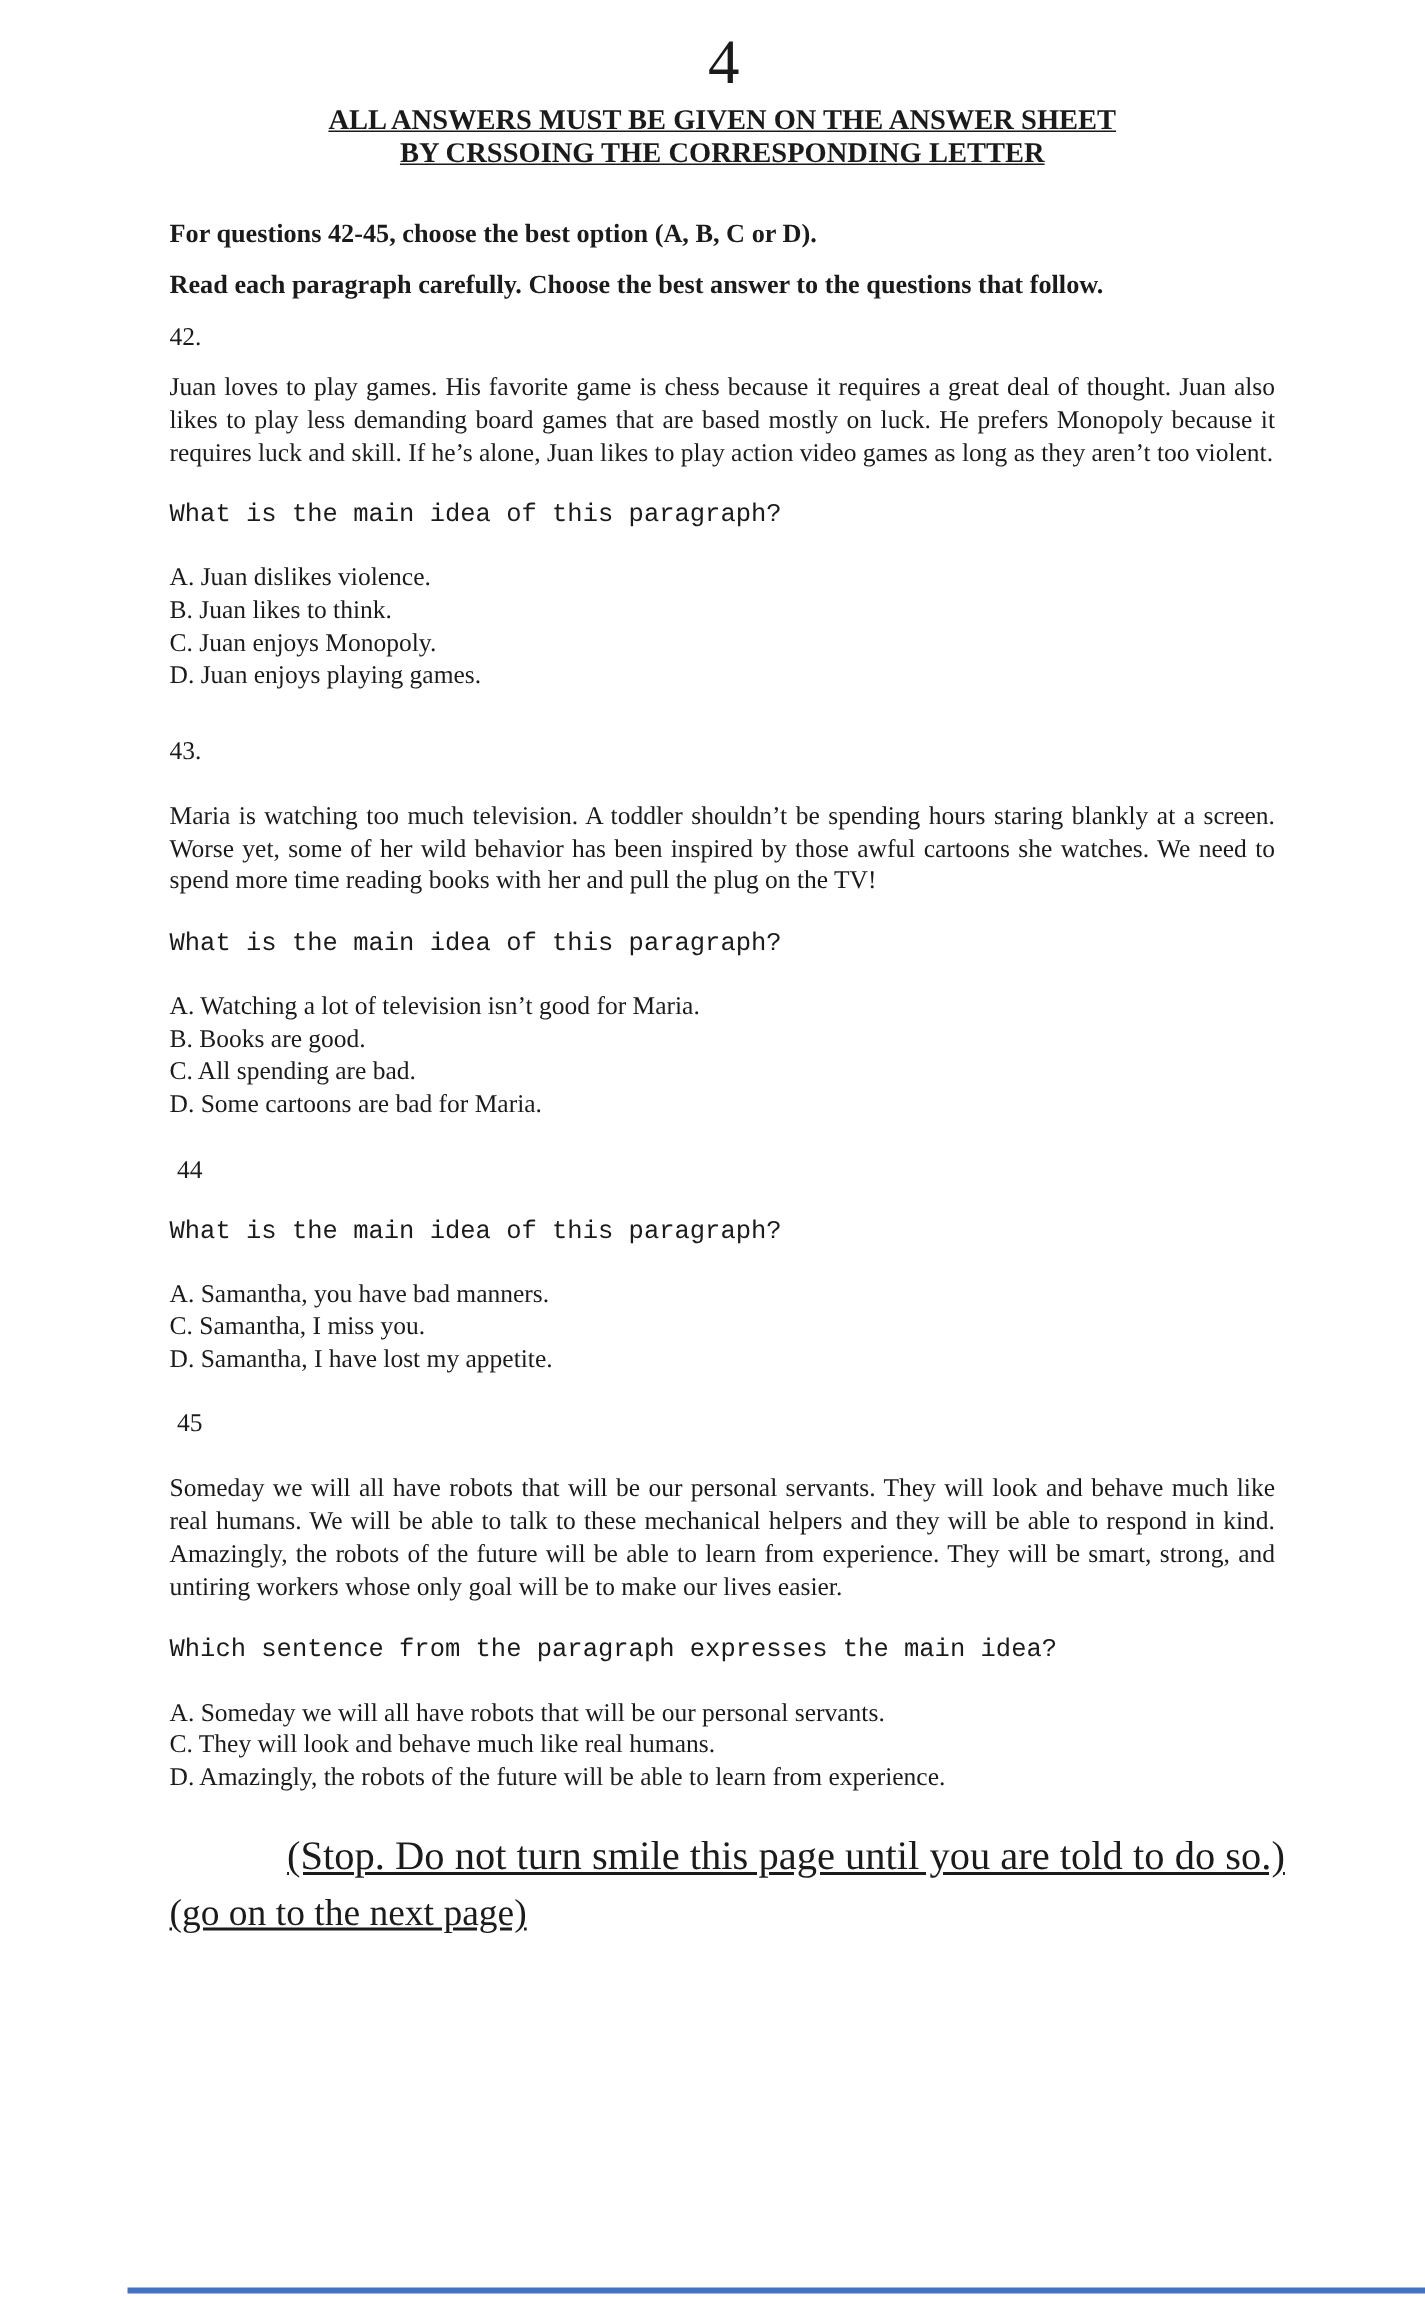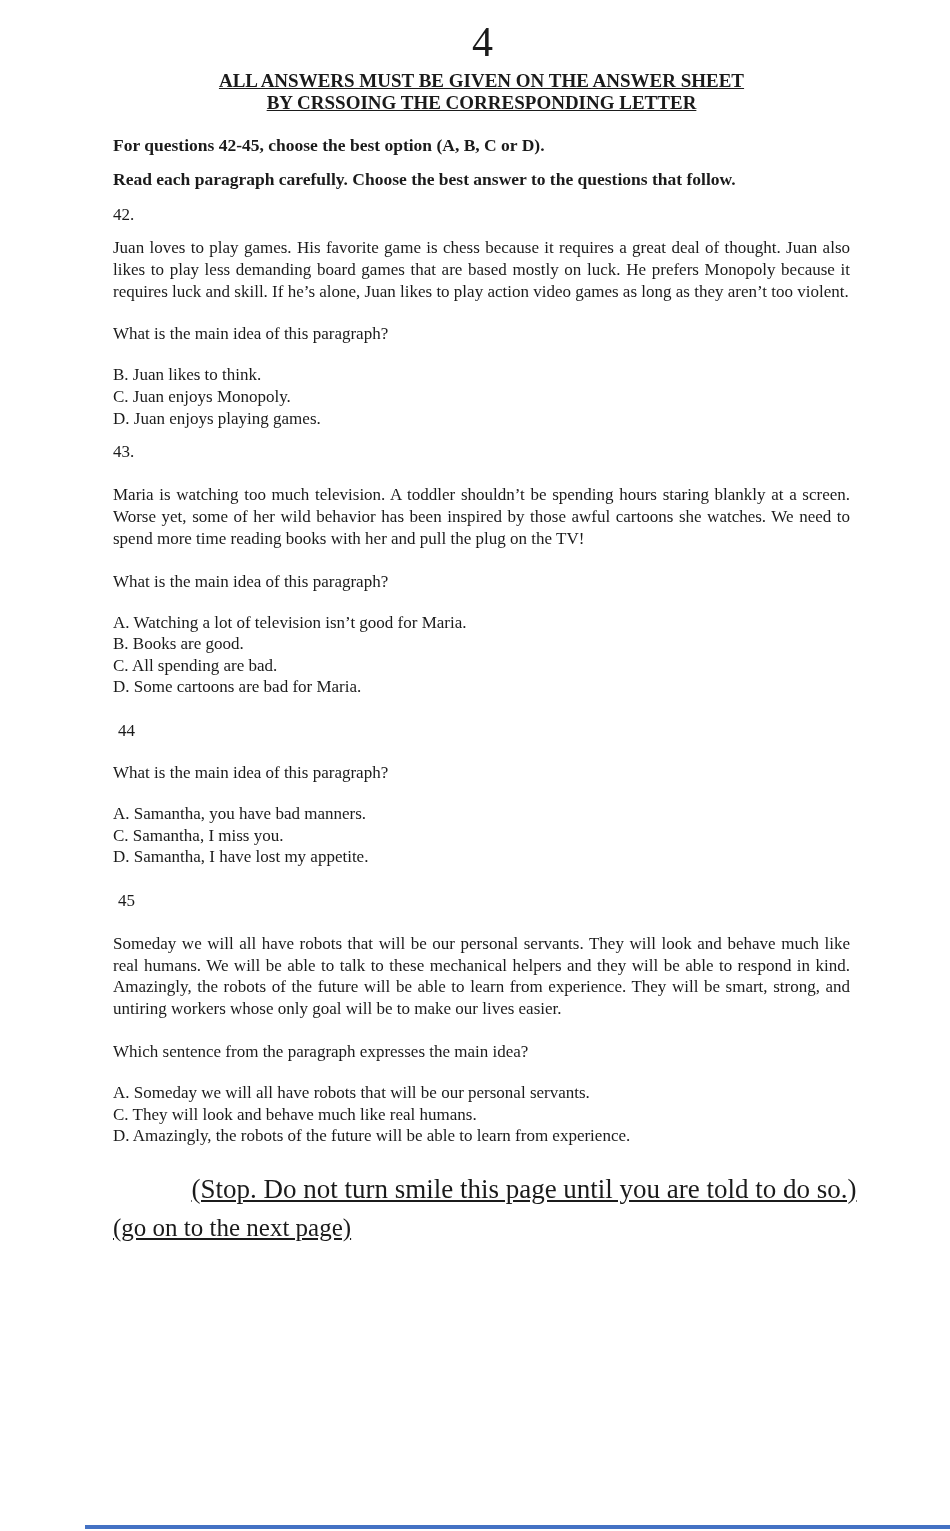--- a/index.html
+++ b/index.html
@@ -35,37 +35,38 @@
     font-size: 19px;
     line-height: 22px;
     text-decoration: underline;
   }
   .header-block { margin-top: 6px; }
   .instruction {
     font-weight: bold;
     font-size: 17.5px;
     line-height: 20px;
   }
-  .instr-1 { margin-top: 21px; }
+  .instr-1 { margin-top: 31px; }
   .instr-2 { margin-top: 14px; }
   .q-number {
     font-size: 17px;
     margin-top: 16px;
   }
   .q-number.indented { padding-left: 5px; }
   .q-paragraph {
     font-size: 17px;
     line-height: 21.8px;
     text-align: justify;
     margin-top: 12px;
   }
   .q-prompt {
     font-size: 17px;
     line-height: 21px;
     margin-top: 21px;
+    font-family: Liberation Mono, monospace;
   }
   .q-options {
     margin-top: 20px;
   }
   .option-line {
     font-size: 17px;
     line-height: 21.6px;
   }
   .footer-stop {
     text-align: center;
@@ -105,28 +106,29 @@
     </div>
 
     <div class="instruction instr-1">For questions 42-45, choose the best option (A, B, C or D).</div>
     <div class="instruction instr-2">Read each paragraph carefully. Choose the best answer to the questions that follow.</div>
 
     <div>
       <div class="q-number">42.</div>
       <div class="q-paragraph">Juan loves to play games. His favorite game is chess because it requires a great deal of thought. Juan also likes to play less demanding board games that are based mostly on luck. He prefers Monopoly because it requires luck and skill. If he’s alone, Juan likes to play action video games as long as they aren’t too violent.</div>
       <div class="q-prompt">What is the main idea of this paragraph?</div>
       <div class="q-options">
+        <div class="option-line">A. Juan dislikes violence.</div>
         <div class="option-line">B. Juan likes to think.</div>
         <div class="option-line">C. Juan enjoys Monopoly.</div>
         <div class="option-line">D. Juan enjoys playing games.</div>
       </div>
     </div>
 
     <div>
-      <div class="q-number" style="margin-top:13px;">43.</div>
+      <div class="q-number" style="margin-top:30px;">43.</div>
       <div class="q-paragraph" style="margin-top:22px;">Maria is watching too much television. A toddler shouldn’t be spending hours staring blankly at a screen. Worse yet, some of her wild behavior has been inspired by those awful cartoons she watches. We need to spend more time reading books with her and pull the plug on the TV!</div>
       <div class="q-prompt">What is the main idea of this paragraph?</div>
       <div class="q-options">
         <div class="option-line">A. Watching a lot of television isn’t good for Maria.</div>
         <div class="option-line">B. Books are good.</div>
         <div class="option-line">C. All spending are bad.</div>
         <div class="option-line">D. Some cartoons are bad for Maria.</div>
       </div>
     </div>
 

